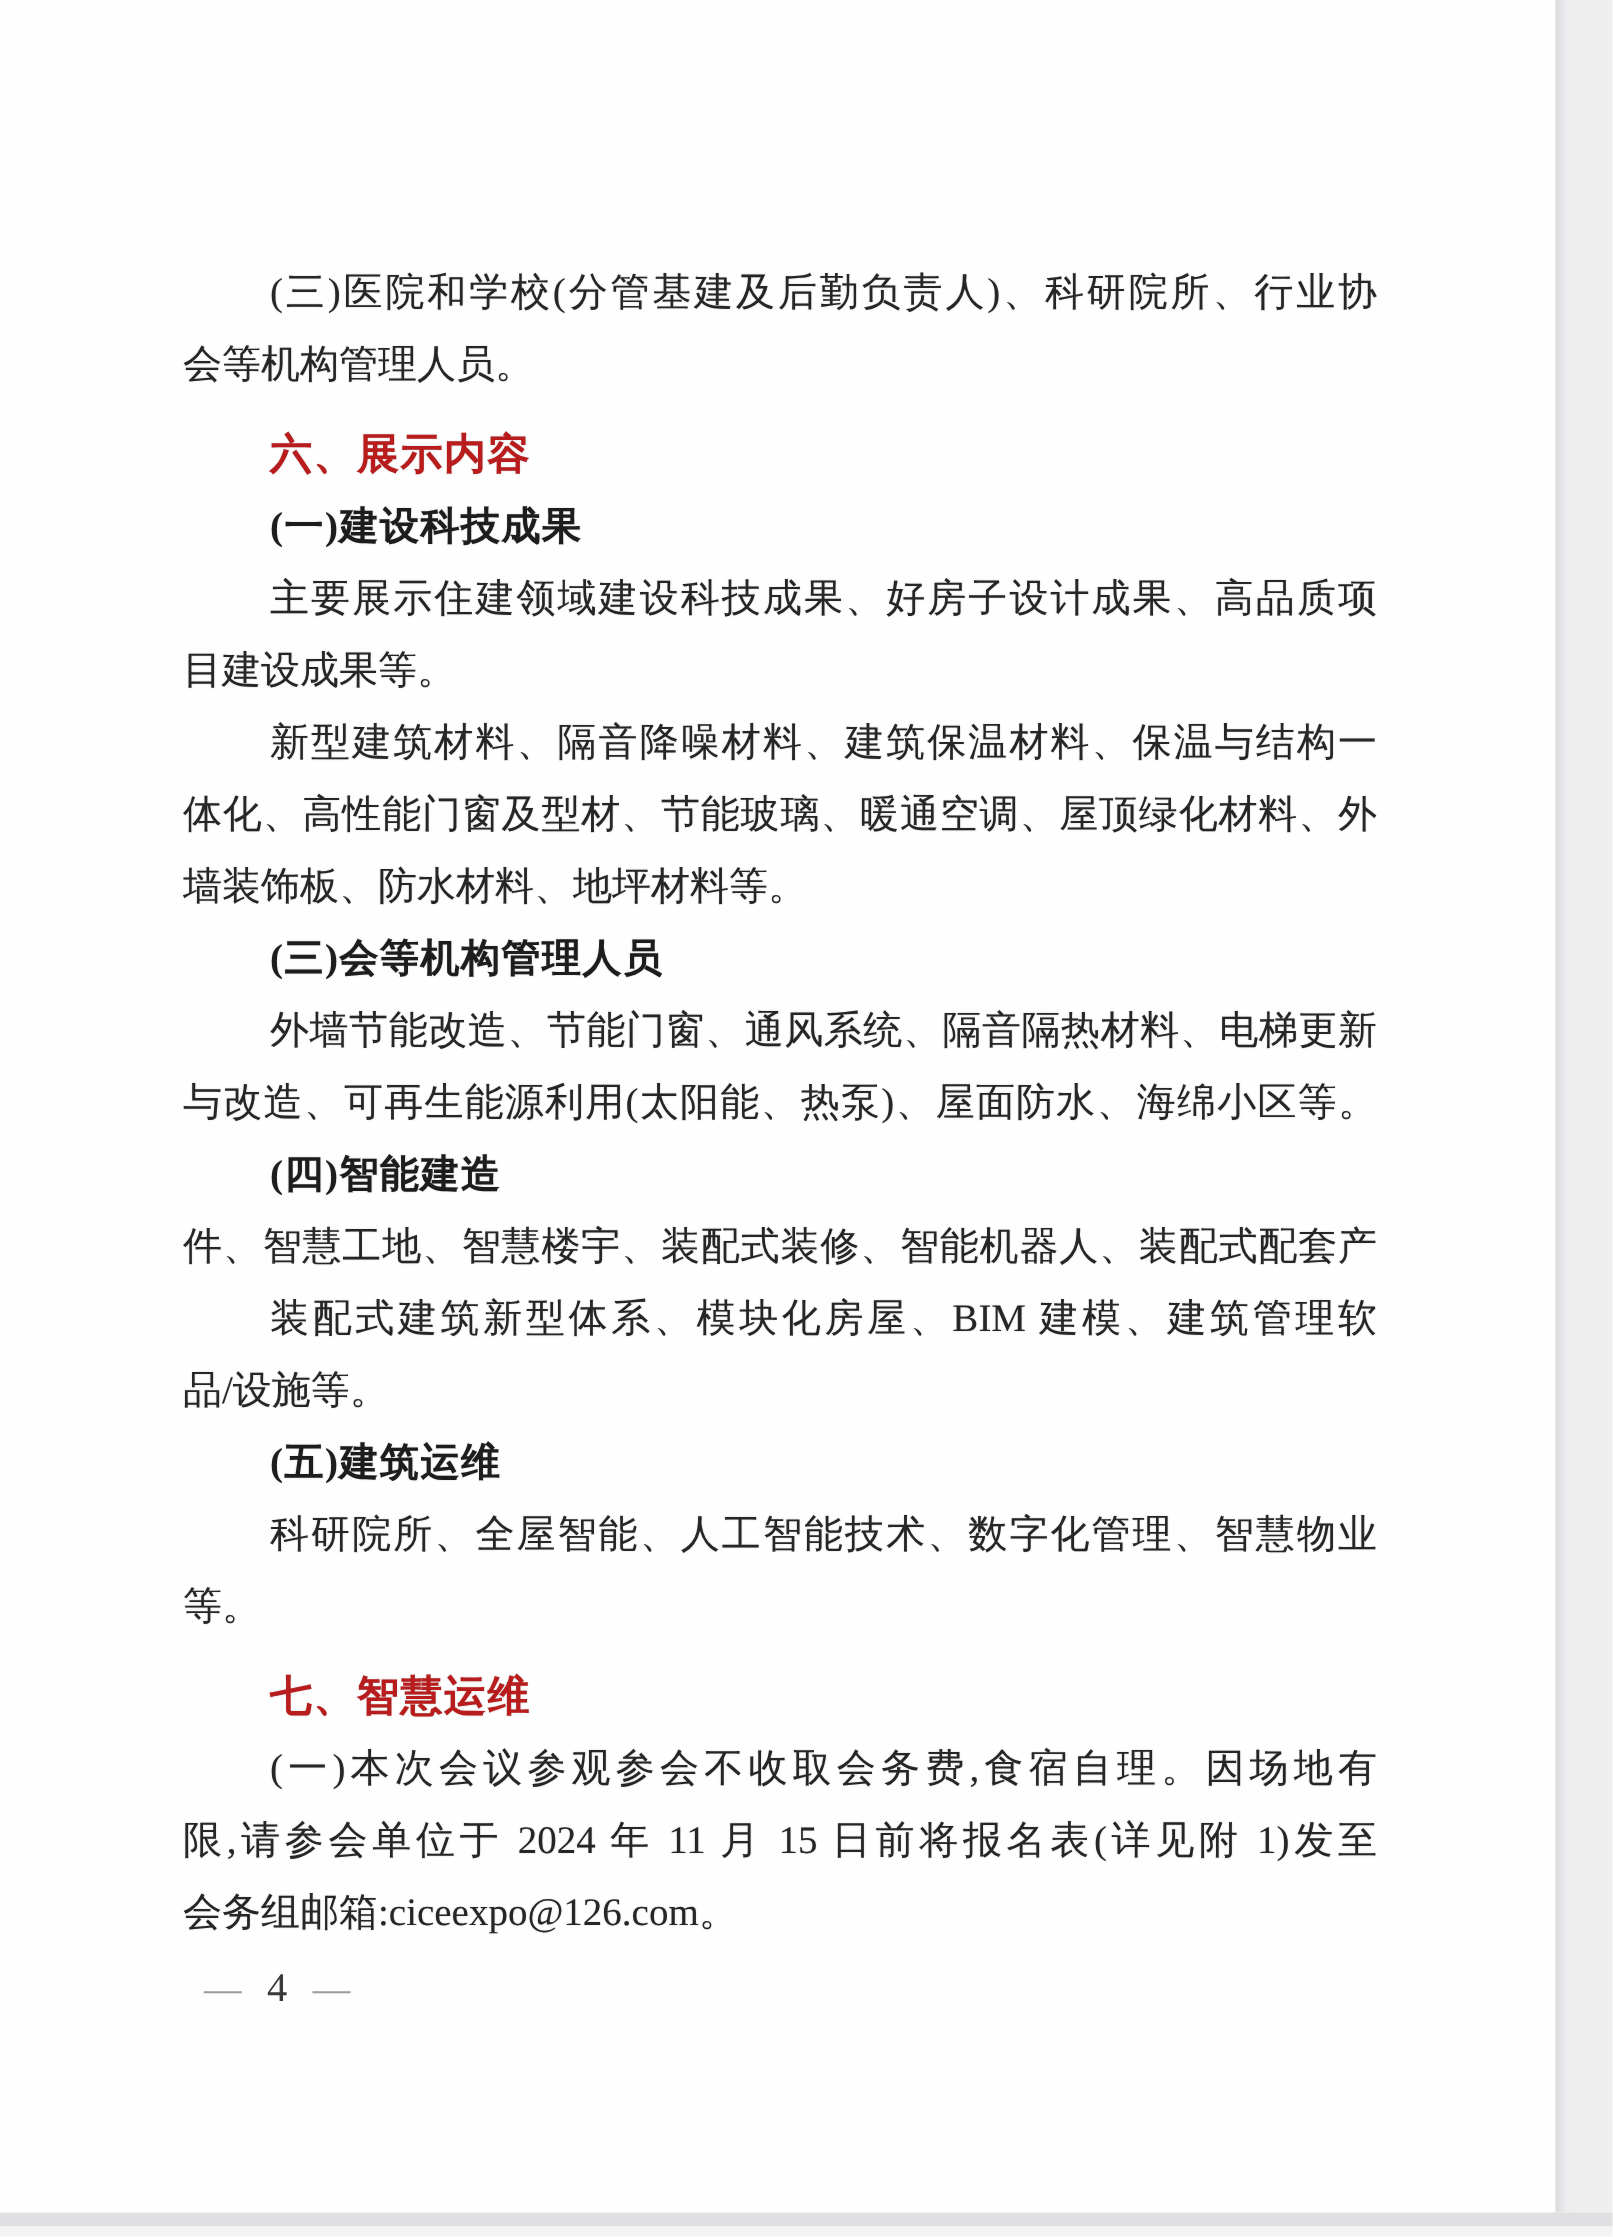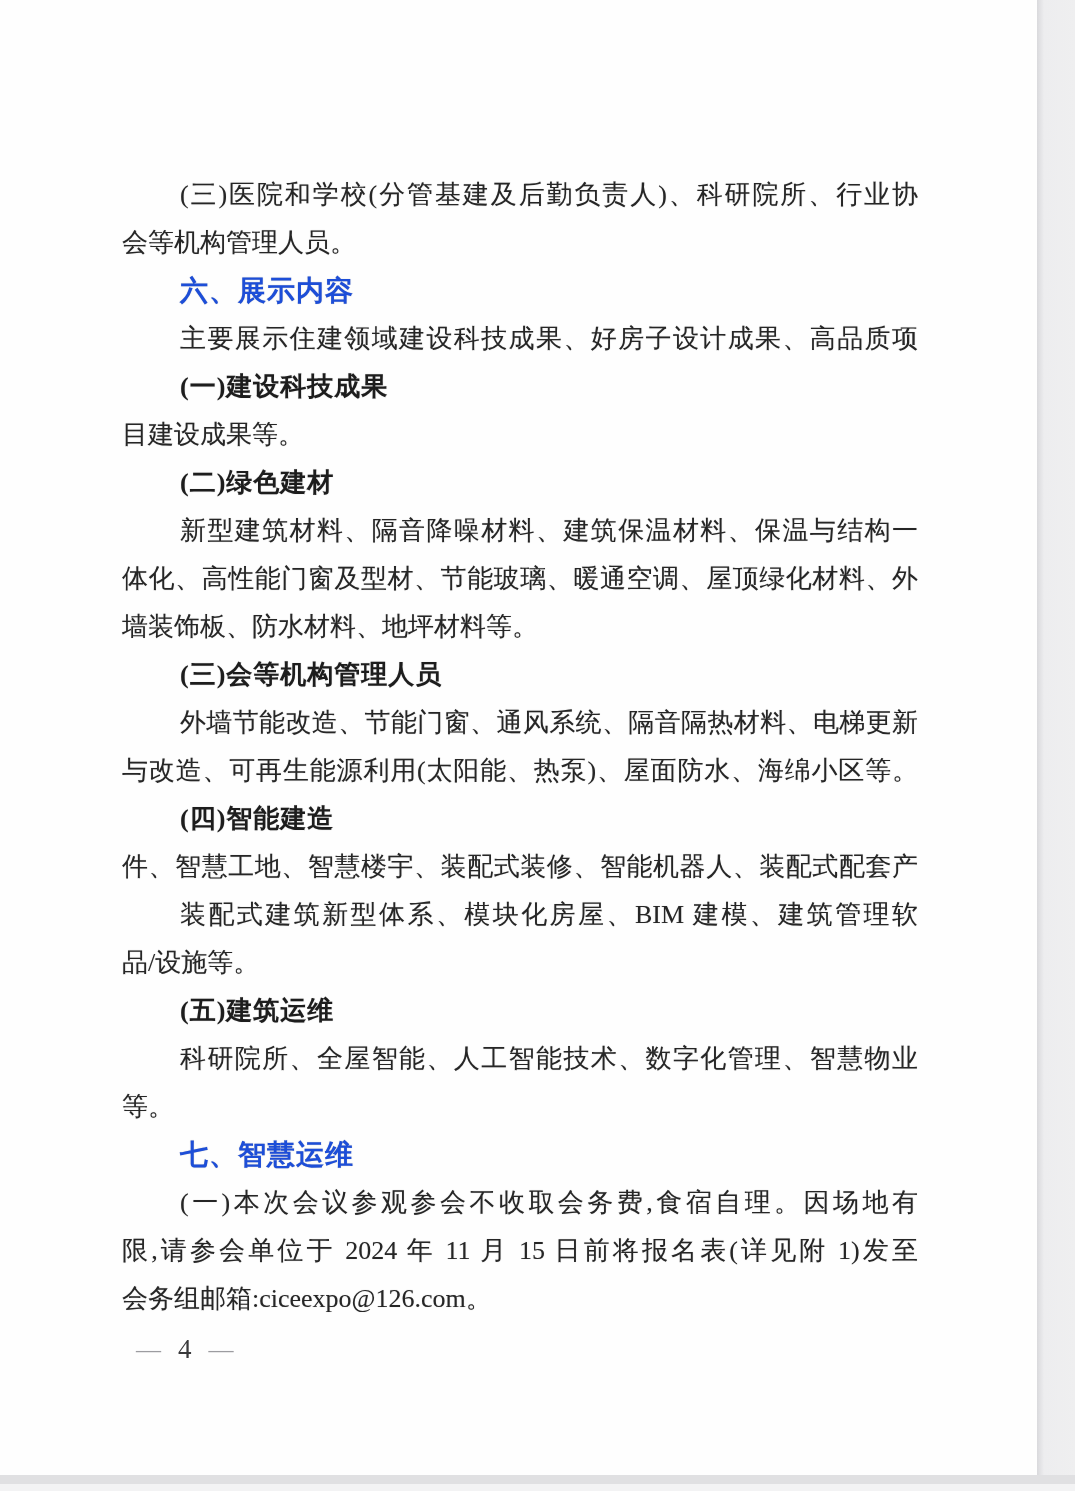--- a/index.html
+++ b/index.html
@@ -38,23 +38,24 @@
     text-align-last: justify;
     text-justify: inter-character;
     overflow: hidden;
   }
   .indent {
     padding-left: 58px;
   }
   .h1 {
     font-weight: bold;
     font-size: 28px;
-    color: #1d4ed8;
+    color: #b91c1c;
     font-family: "Liberation Sans", "DejaVu Sans", sans-serif;
     letter-spacing: 1px;
+    margin-top: 12px;
   }
   .h2 {
     font-weight: bold;
     color: #1d1d1d;
     letter-spacing: 1px;
   }
   .footer-line {
     margin-top: 8px;
     height: 36px;
     line-height: 36px;
@@ -95,24 +96,23 @@
   }
 </style>
 </head>
 <body>
 
 <div class="page">
   <div class="content">
     <div class="ln indent fill">(三)医院和学校(分管基建及后勤负责人)、科研院所、行业协</div>
     <div class="ln">会等机构管理人员。</div>
     <div class="ln indent h1">六、展示内容</div>
+    <div class="ln indent h2">(一)建设科技成果</div>
     <div class="ln indent fill">主要展示住建领域建设科技成果、好房子设计成果、高品质项</div>
-    <div class="ln indent h2">(一)建设科技成果</div>
     <div class="ln">目建设成果等。</div>
-    <div class="ln indent h2">(二)绿色建材</div>
     <div class="ln indent fill">新型建筑材料、隔音降噪材料、建筑保温材料、保温与结构一</div>
     <div class="ln fill">体化、高性能门窗及型材、节能玻璃、暖通空调、屋顶绿化材料、外</div>
     <div class="ln">墙装饰板、防水材料、地坪材料等。</div>
     <div class="ln indent h2">(三)会等机构管理人员</div>
     <div class="ln indent fill">外墙节能改造、节能门窗、通风系统、隔音隔热材料、电梯更新</div>
     <div class="ln fill">与改造、可再生能源利用(太阳能、热泵)、屋面防水、海绵小区等。</div>
     <div class="ln indent h2">(四)智能建造</div>
     <div class="ln fill">件、智慧工地、智慧楼宇、装配式装修、智能机器人、装配式配套产</div>
     <div class="ln indent fill">装配式建筑新型体系、模块化房屋、BIM 建模、建筑管理软</div>
     <div class="ln">品/设施等。</div>

